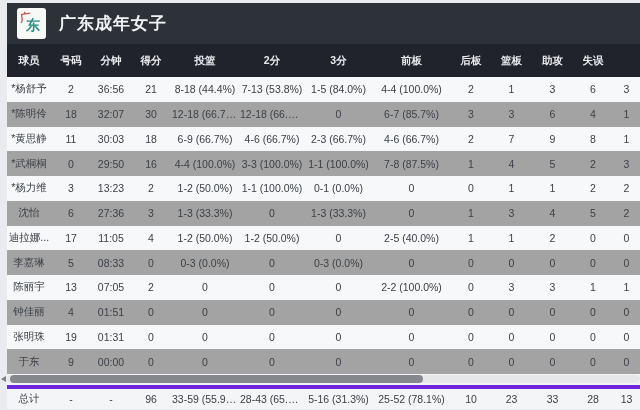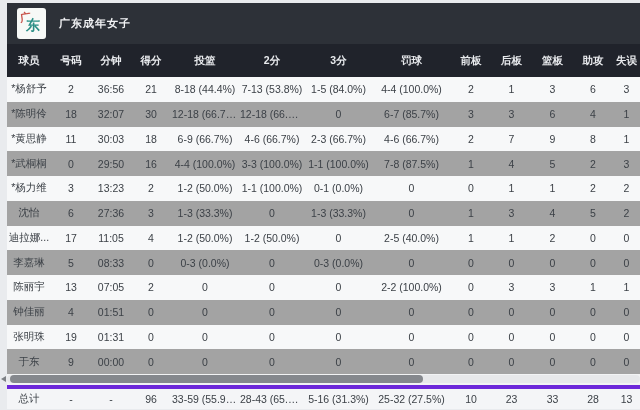--- a/index.html
+++ b/index.html
@@ -17,21 +17,21 @@
   .topbar {
     height:41px; background:#2d3138; display:flex; align-items:center;
     padding:0 10px;
   }
   .logo {
     width:29px; height:31px; background:#f7f9f7; border-radius:3px;
     margin-right:13px; position:relative; overflow:hidden; flex:0 0 auto;
   }
   .logo .g1 { position:absolute; left:3px; top:2px; font-size:11px; font-weight:bold; color:#c8524a; transform:rotate(-8deg); }
   .logo .g2 { position:absolute; left:9px; top:9px; font-size:14px; font-weight:bold; color:#2a8f85; }
-  .title { color:#f2f3f5; font-size:11px; font-weight:bold; letter-spacing:1px; }
+  .title { color:#f2f3f5; font-size:17px; font-weight:bold; letter-spacing:1px; }
   
   .thead {
     height:33px; background:#20232b; display:grid; align-items:center;
   }
   .thead .cell { color:#e8eaed; font-weight:bold; }
   .grid13 {
     display:grid;
     grid-template-columns:44px 40px 40px 40px 68px 66px 67px 79px 40px 41px 41px 40px 27px;
   }
   .cell {
@@ -81,21 +81,20 @@
   </div>
 
   <div class="thead grid13">
       <div class="cell">球员</div>
       <div class="cell">号码</div>
       <div class="cell">分钟</div>
       <div class="cell">得分</div>
       <div class="cell">投篮</div>
       <div class="cell">2分</div>
       <div class="cell">3分</div>
-      <div class="cell">罚球</div>
       <div class="cell">前板</div>
       <div class="cell">后板</div>
       <div class="cell">篮板</div>
       <div class="cell">助攻</div>
       <div class="cell">失误</div>
     </div>
 
   <div class="tbody">
       <div class="trow grid13 odd">
         <div class="cell">*杨舒予</div>
@@ -286,21 +285,21 @@
   </div>
 
   <div class="totalrow grid13">
       <div class="cell">总计</div>
       <div class="cell">-</div>
       <div class="cell">-</div>
       <div class="cell">96</div>
       <div class="cell">33-59 (55.9%)</div>
       <div class="cell">28-43 (65.1%)</div>
       <div class="cell">5-16 (31.3%)</div>
-      <div class="cell">25-32 (27.5%)</div>
+      <div class="cell">25-52 (78.1%)</div>
       <div class="cell">10</div>
       <div class="cell">23</div>
       <div class="cell">33</div>
       <div class="cell">28</div>
       <div class="cell">13</div>
     </div>
 
 </div>
 
 </body></html>

